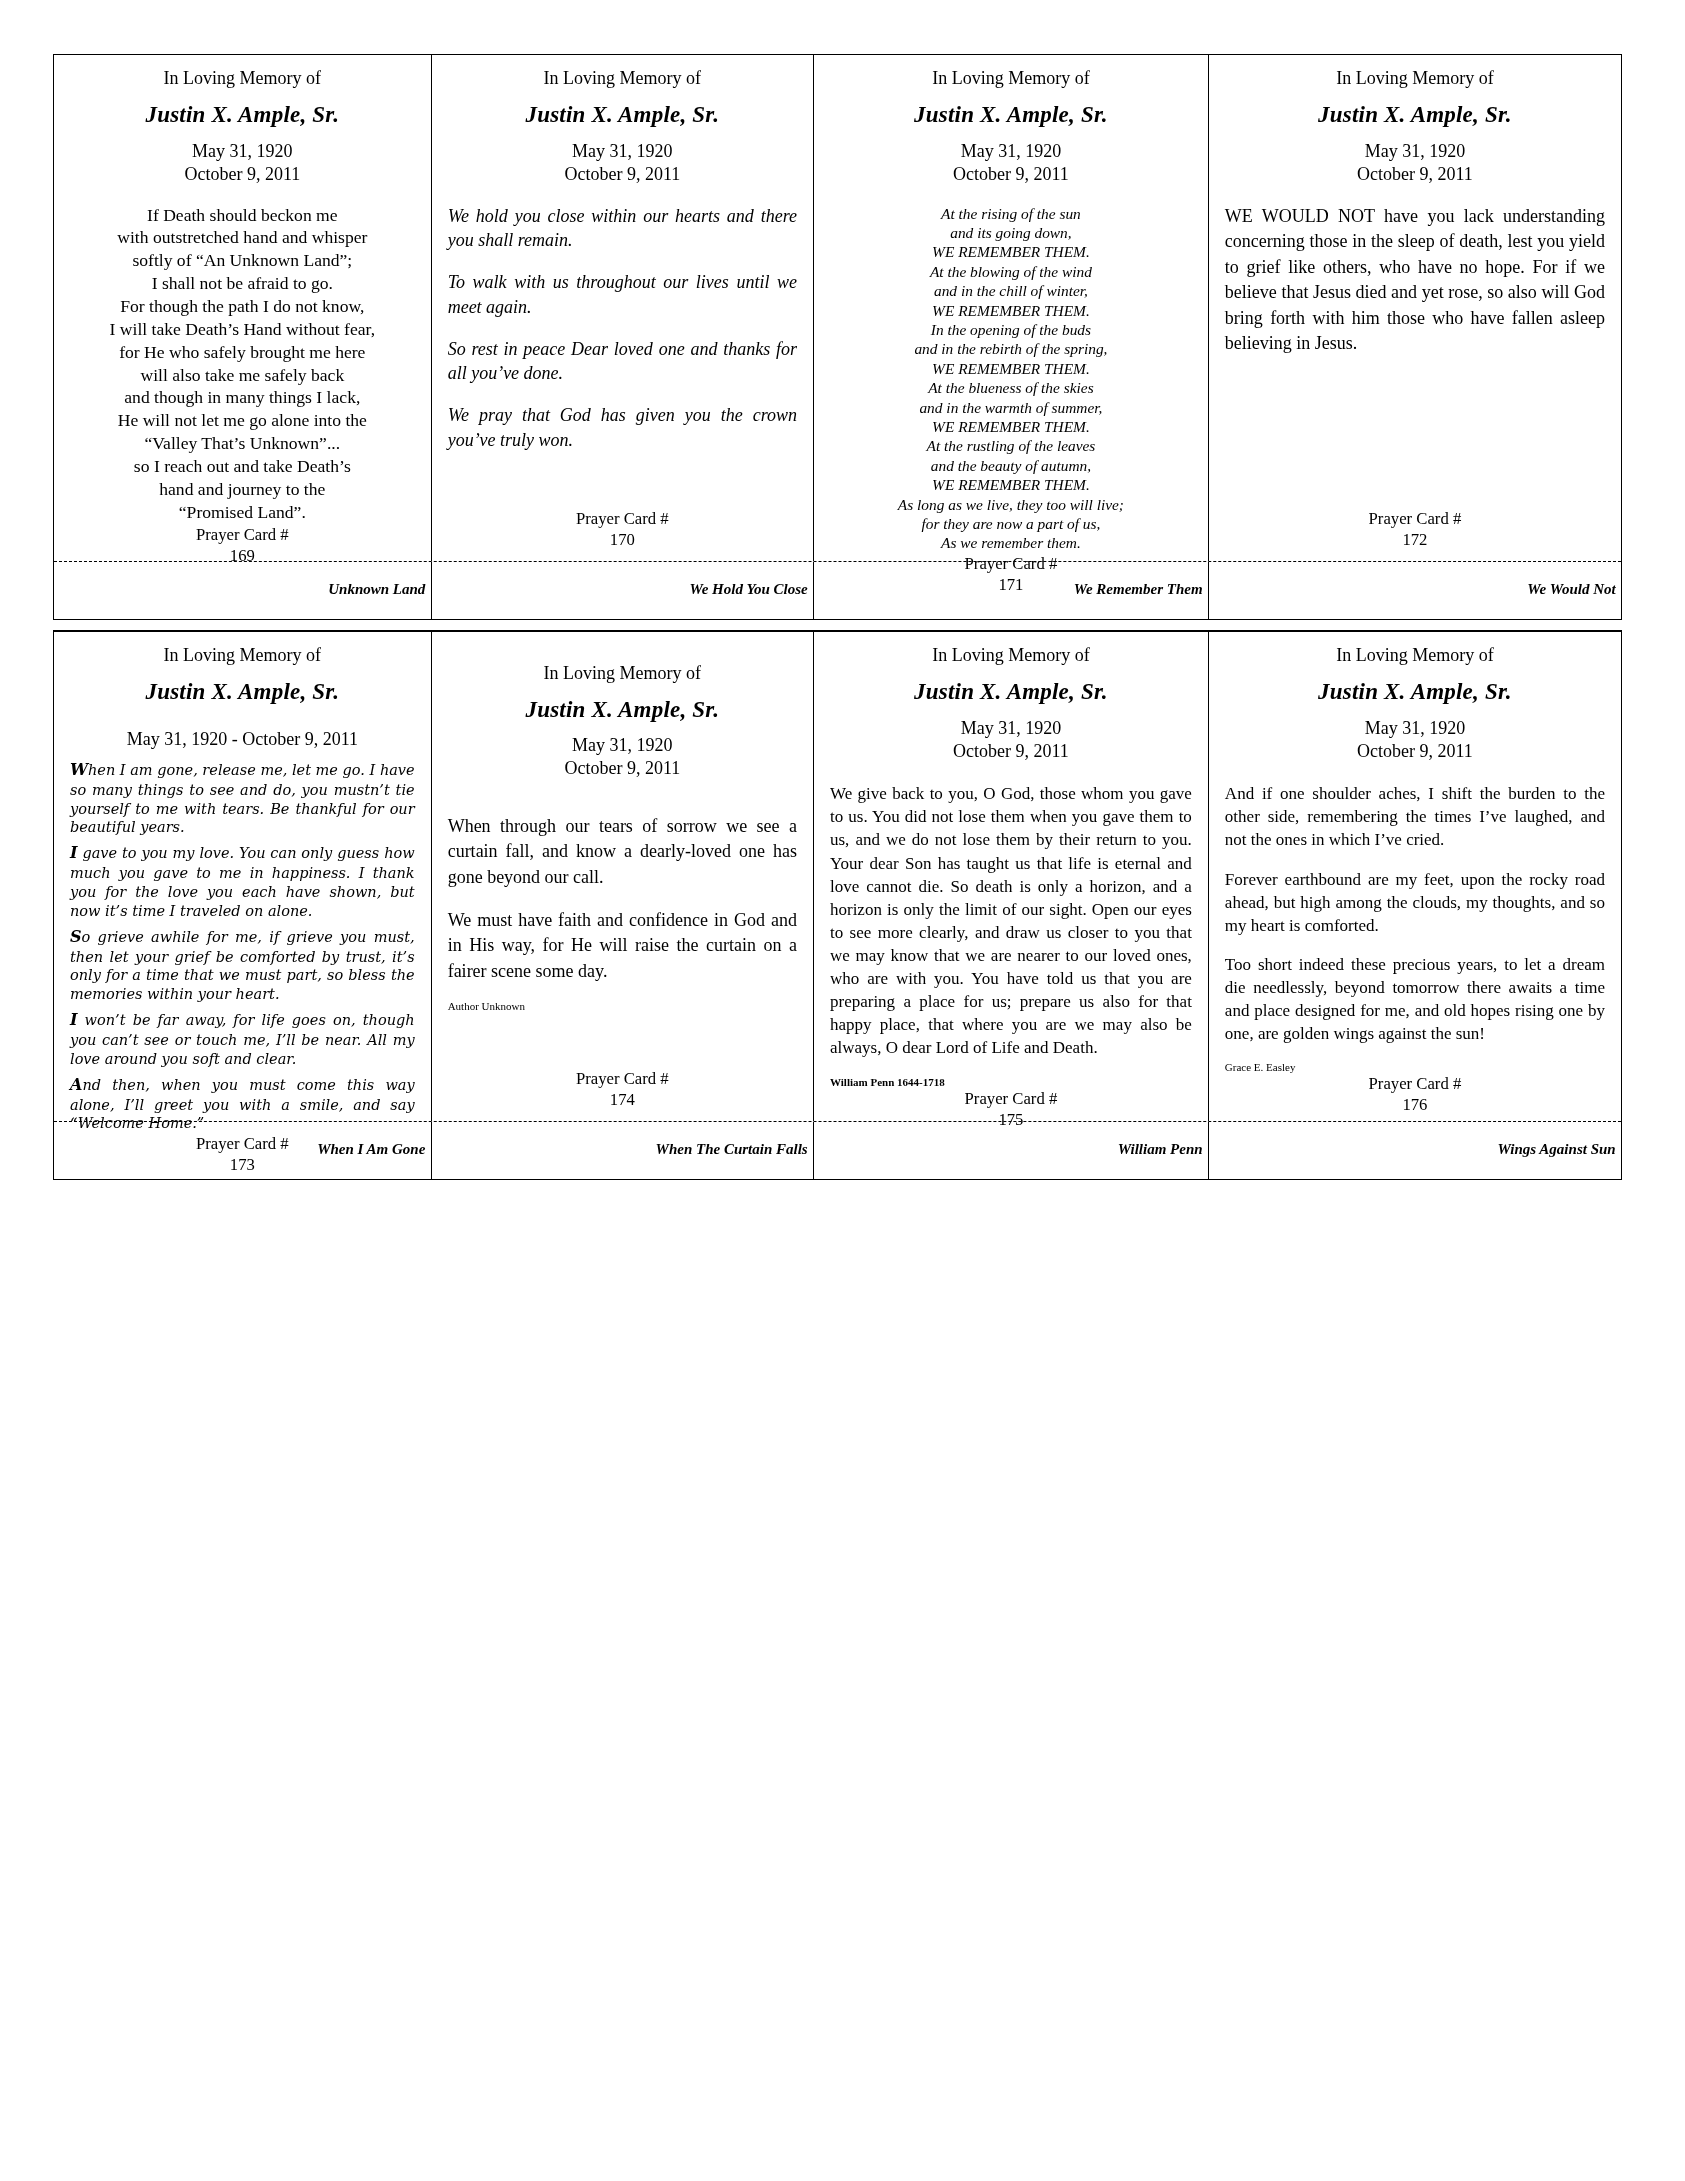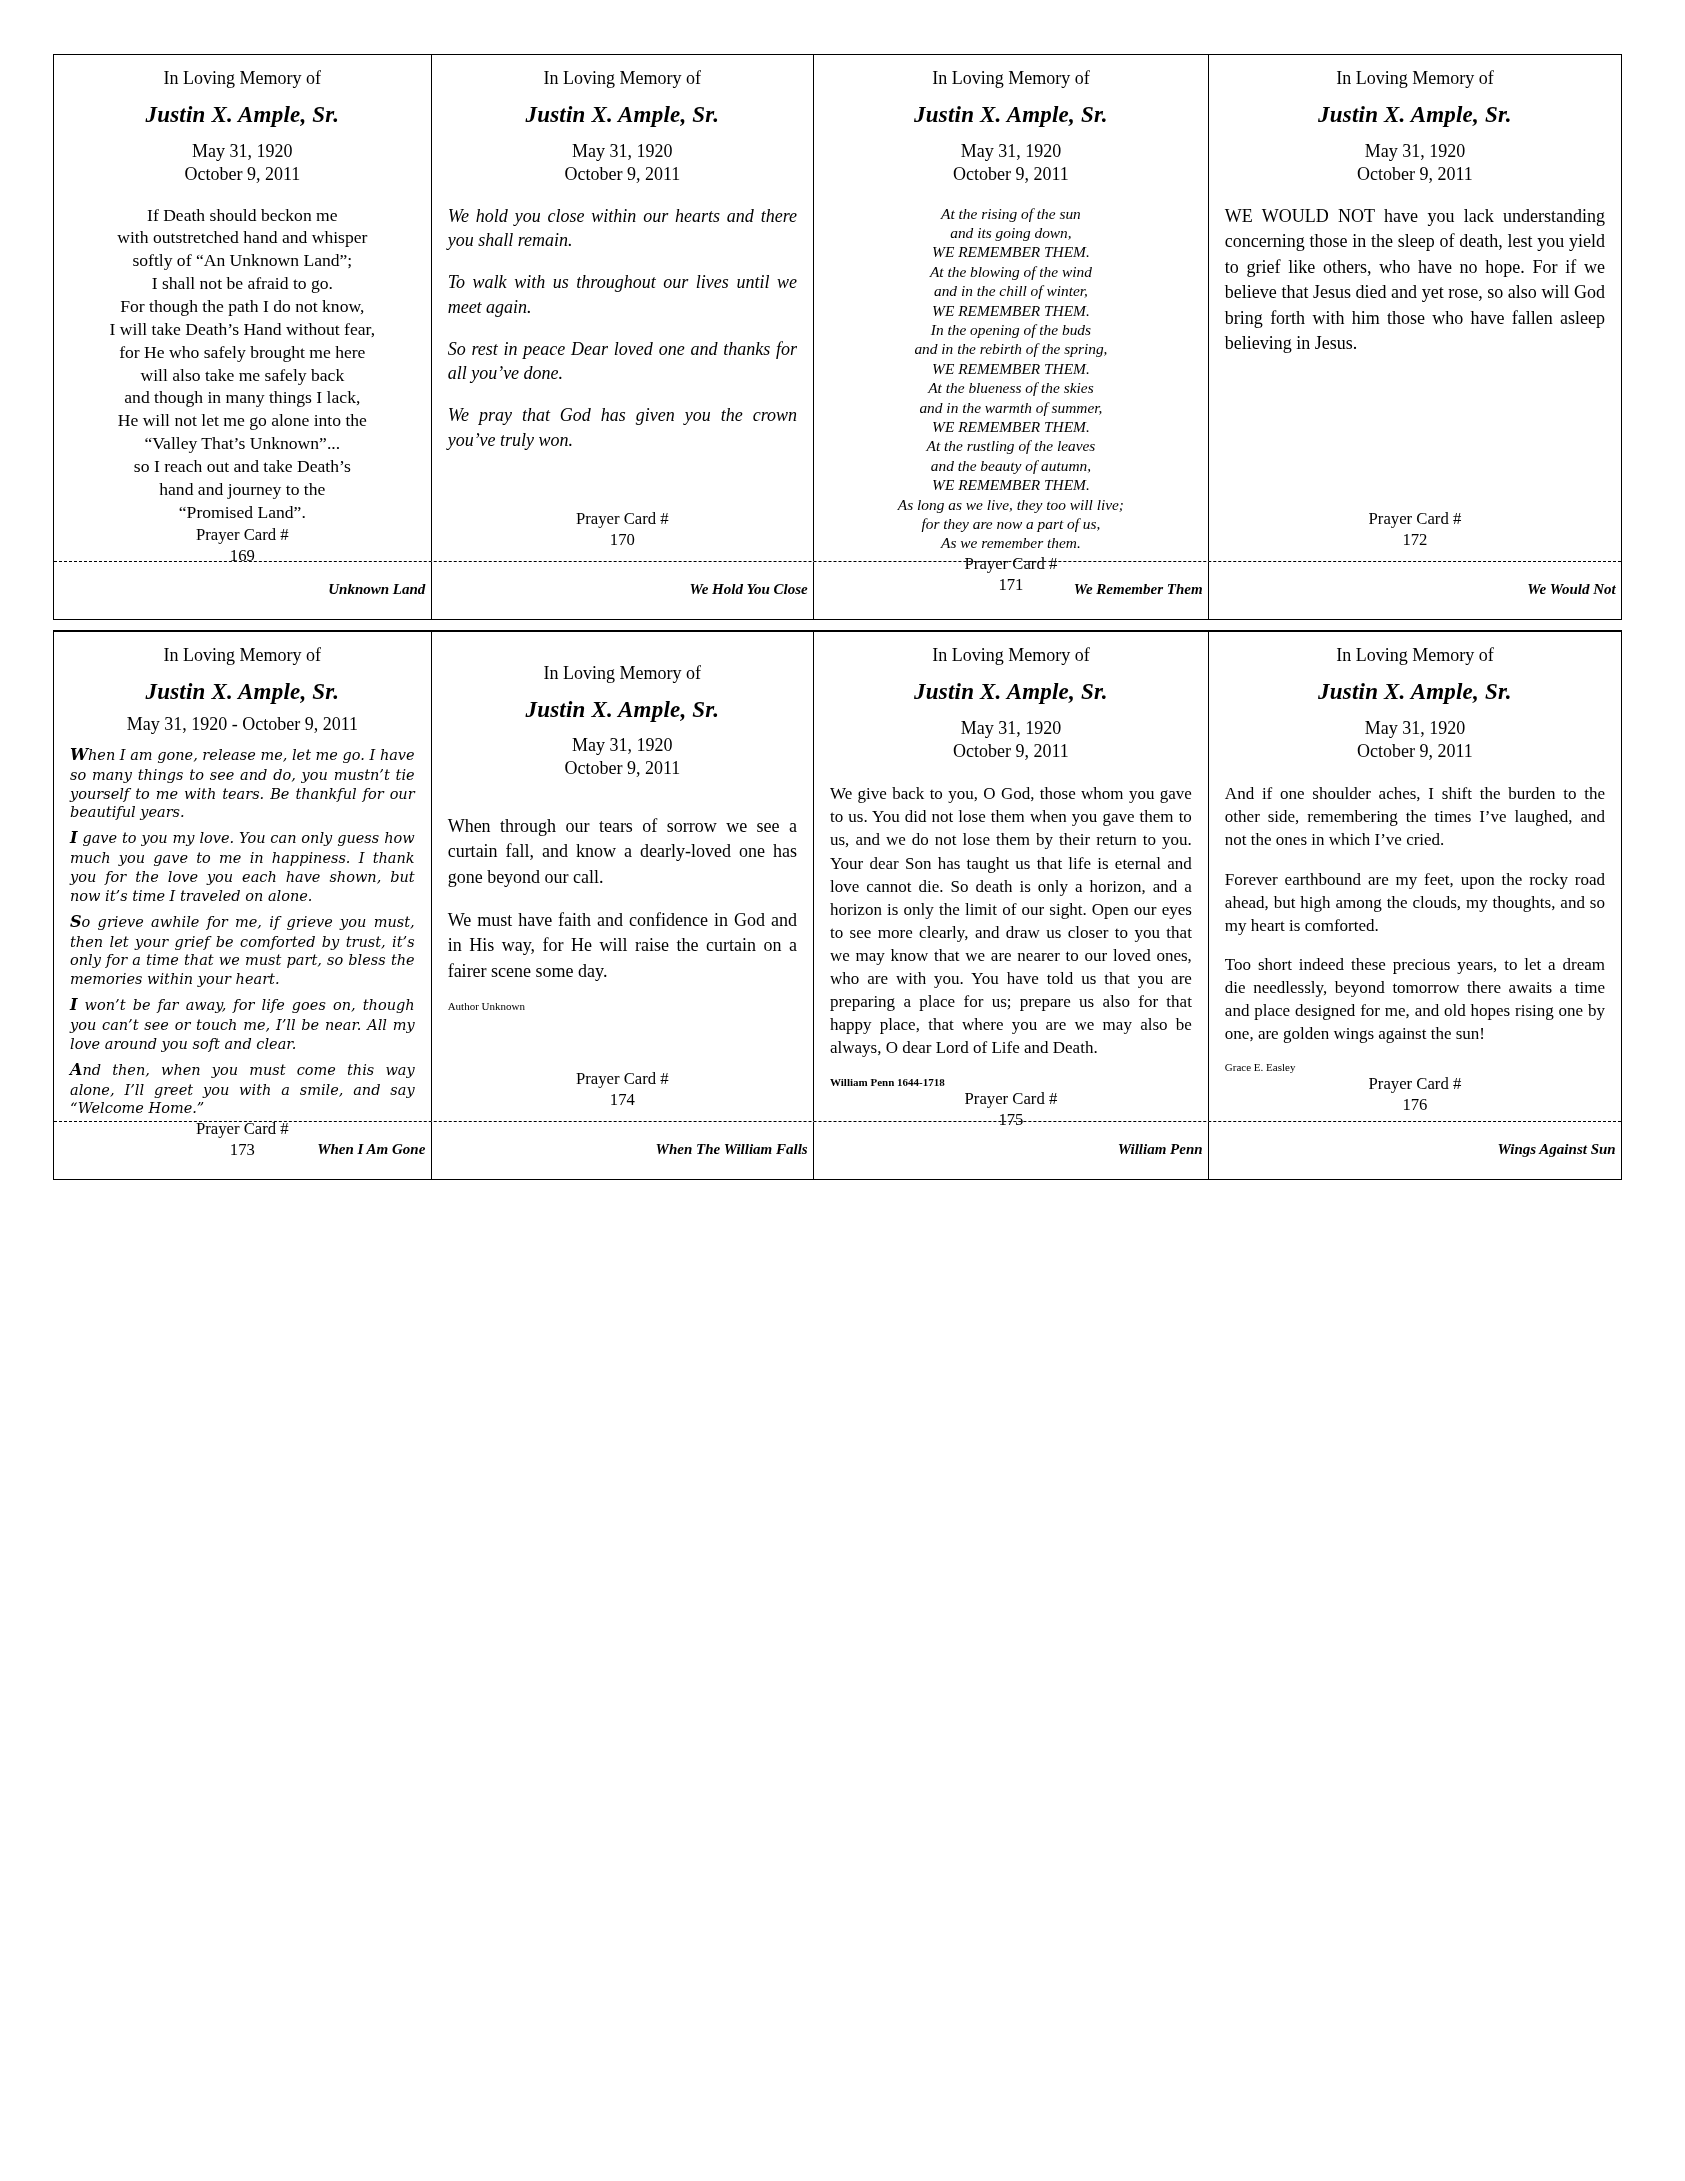--- a/index.html
+++ b/index.html
@@ -72,21 +72,21 @@
     margin-top: 10.5px;
     letter-spacing: 0.2px;
   }
   .dates {
     text-align: center;
     font-size: 18px;
     line-height: 1.28;
     margin-top: 9.7px;
     white-space: pre-line;
   }
-  .dates.compact { margin-top: 6px; text-align: center; }
+  .dates.compact { margin-top: 21px; text-align: center; }
 
   
   .body {
     margin-top: 17.6px;
     flex: 1 1 auto;
   }
 
   
   .poem-centered {
     text-align: center;
@@ -363,20 +363,20 @@
         <div class="card-footer">
           <span>Prayer Card #</span>
           <span class="pc-num">176</span>
         </div>
       </div>
 
     </div>
 
     <div class="title-strip">
       <div class="title-cell col1">When I Am Gone</div>
-      <div class="title-cell col2">When The William Falls</div>
+      <div class="title-cell col2">When The Curtain Falls</div>
       <div class="title-cell col3">William Penn</div>
       <div class="title-cell col4">Wings Against Sun</div>
     </div>
   </div>
 
 </div>
 
 
 </body></html>

